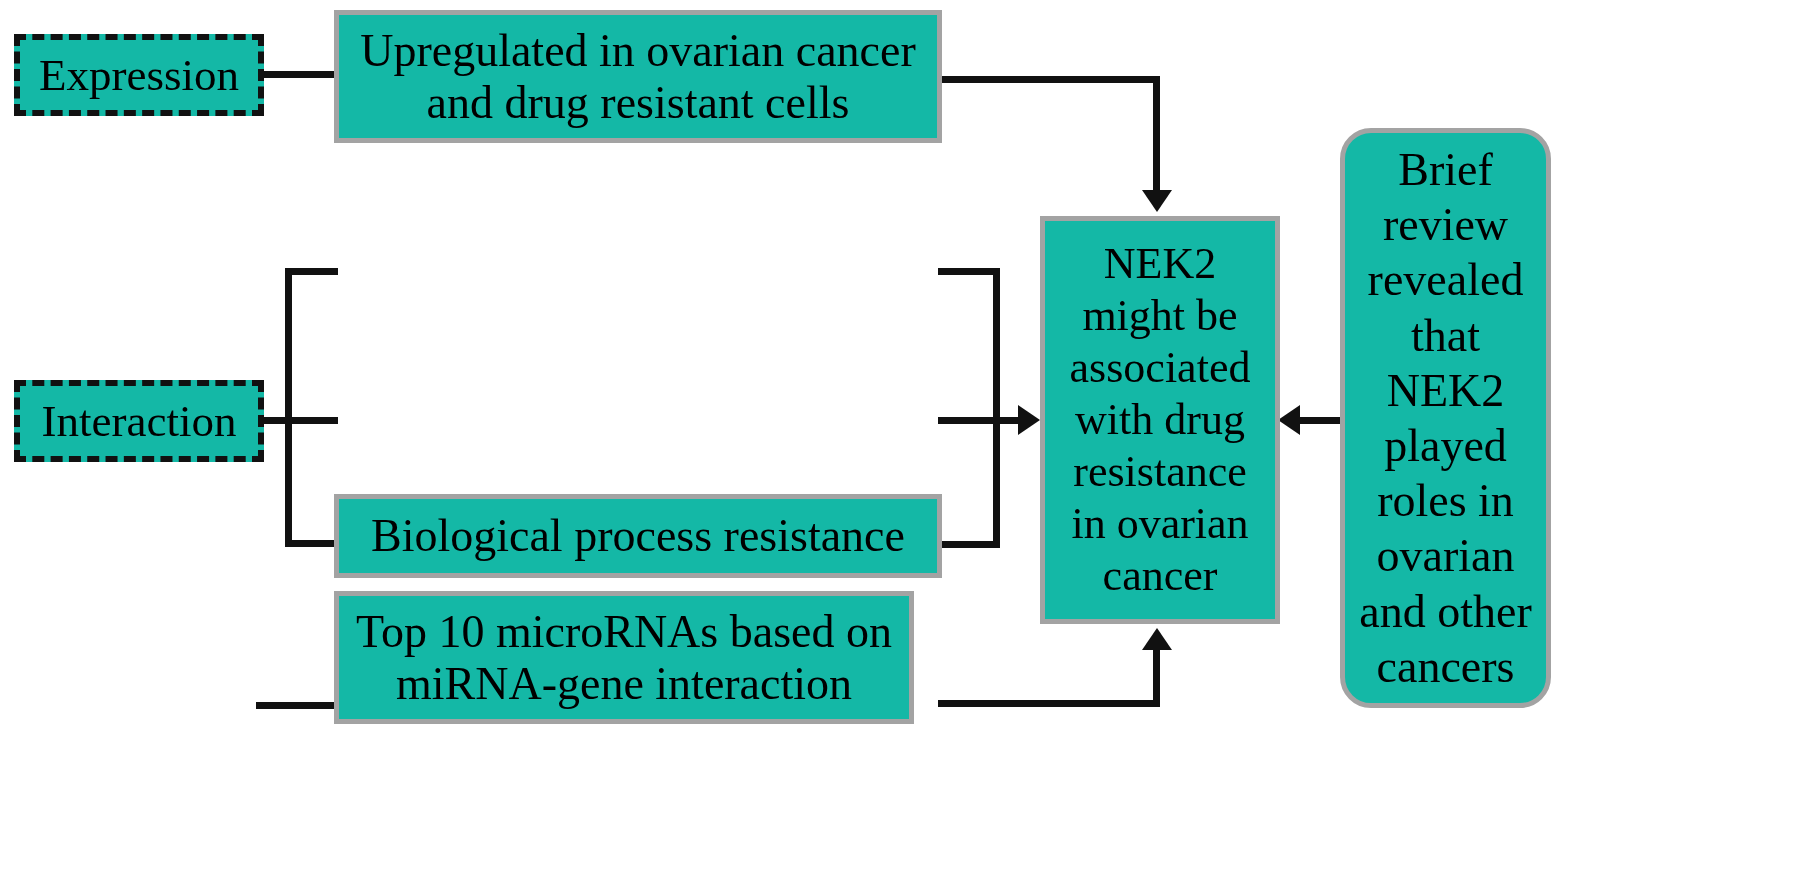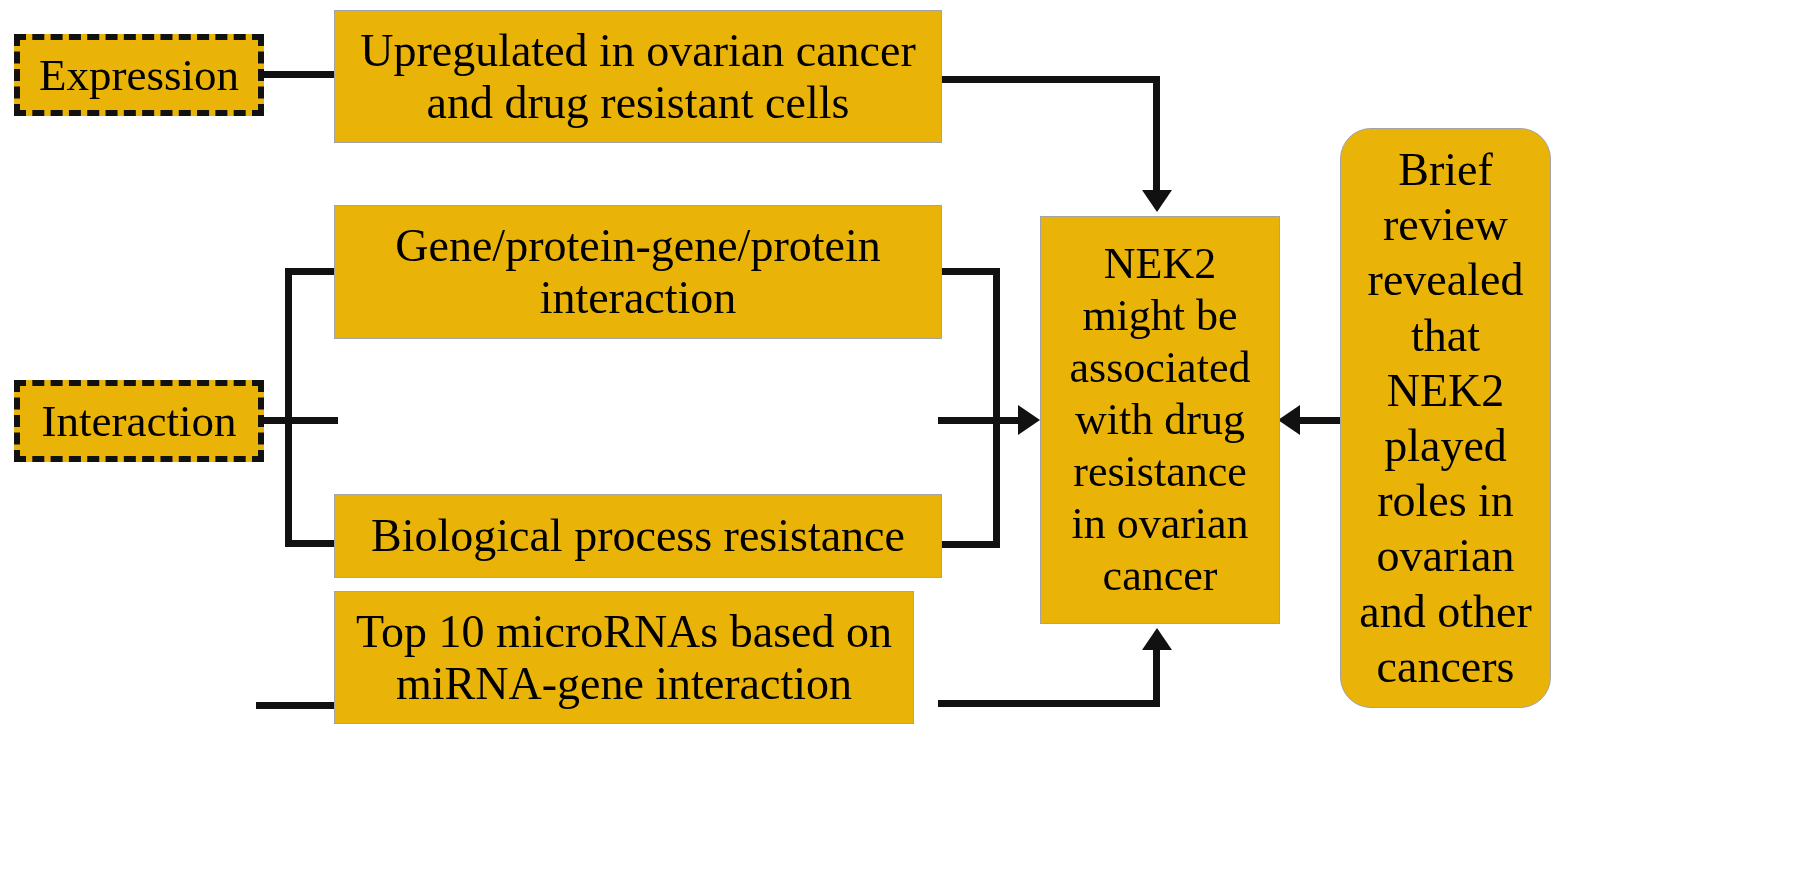--- a/index.html
+++ b/index.html
@@ -16,30 +16,30 @@
     width: 1795px;
     height: 891px;
     background: #ffffff;
     overflow: hidden;
   }
 
   
   .box {
     position: absolute;
     box-sizing: border-box;
-    background: #eab308;
+    background: #14b8a6;
     display: flex;
     align-items: center;
     justify-content: center;
     text-align: center;
     line-height: 1.12;
     z-index: 5;
   }
   .solid-box {
-    border: 1px solid #a3a3a3;
+    border: 5px solid #a3a3a3;
   }
   .dashed-box {
     border: 6px dashed #111111;
   }
   .box .txt {
     display: block;
     width: 100%;
     padding: 0 8px;
     white-space: pre-line;
   }
@@ -101,24 +101,20 @@
   <div class="box dashed-box f-cat" style="left:14px; top:380px; width:250px; height:82px;">
     <span class="txt">Interaction</span>
   </div>
 
 
   <div class="box solid-box f-wide" style="left:334px; top:10px; width:608px; height:133px;">
     <span class="txt">Upregulated in ovarian cancer
 and drug resistant cells</span>
   </div>
 
-  <div class="box solid-box f-wide" style="left:334px; top:205px; width:608px; height:134px;">
-    <span class="txt">Gene/protein-gene/protein
-interaction</span>
-  </div>
 
 
   <div class="box solid-box f-wide" style="left:334px; top:494px; width:608px; height:84px;">
     <span class="txt">Biological process resistance</span>
   </div>
 
   <div class="box solid-box f-wide" style="left:334px; top:591px; width:580px; height:133px;">
     <span class="txt">Top 10 microRNAs based on
 miRNA-gene interaction</span>
   </div>

